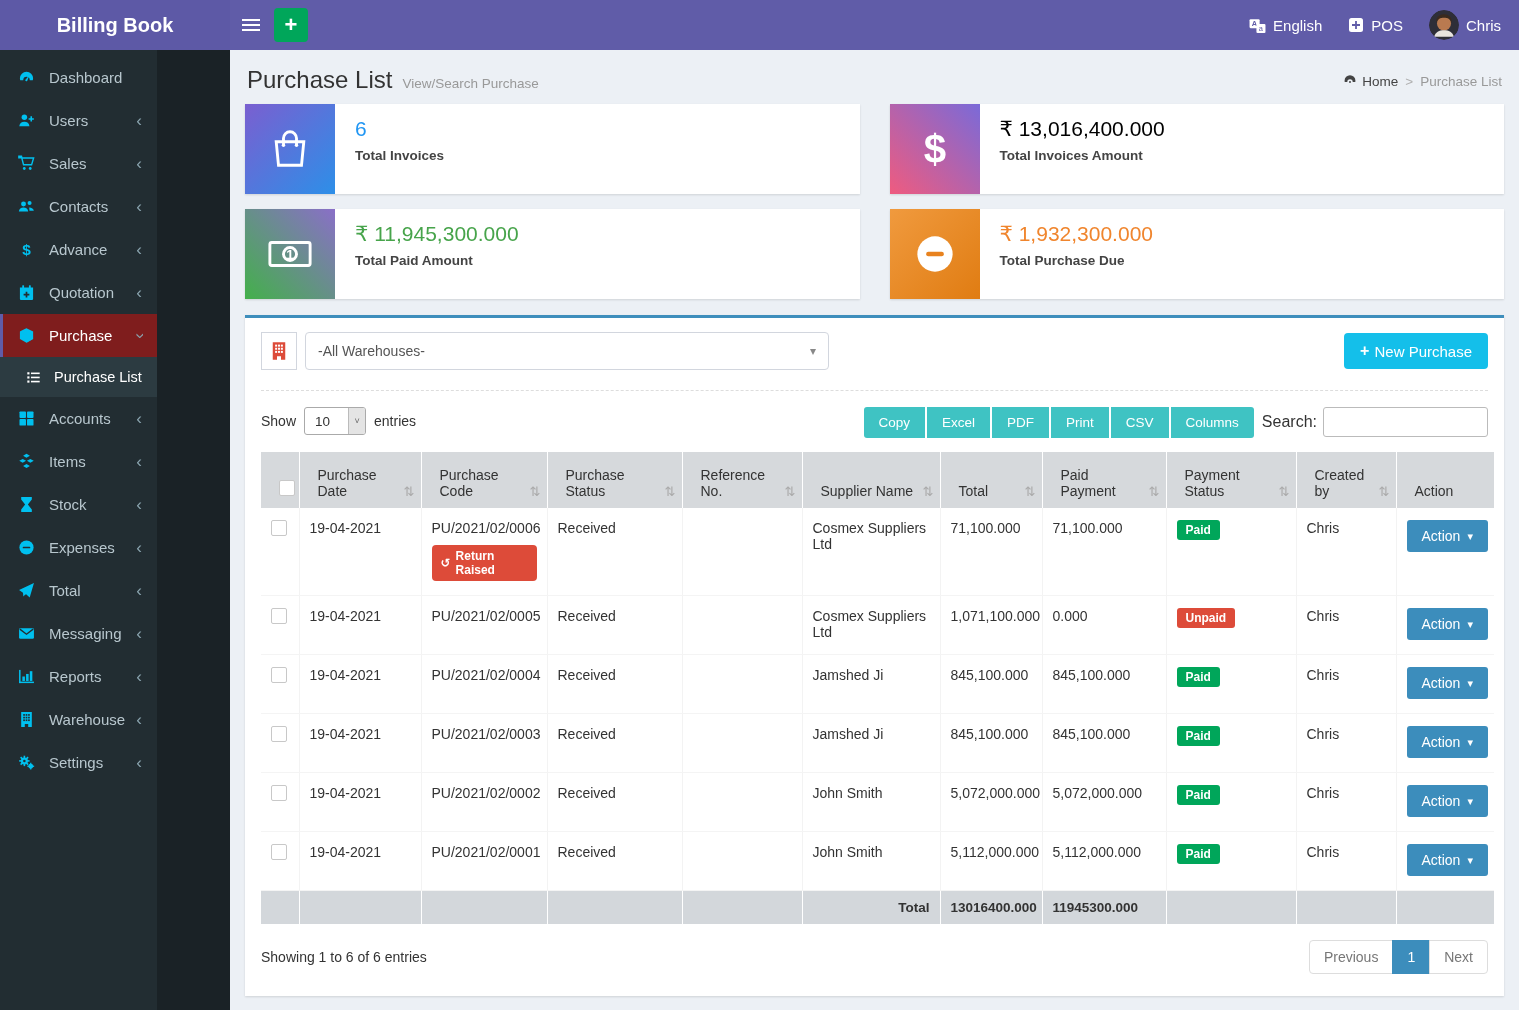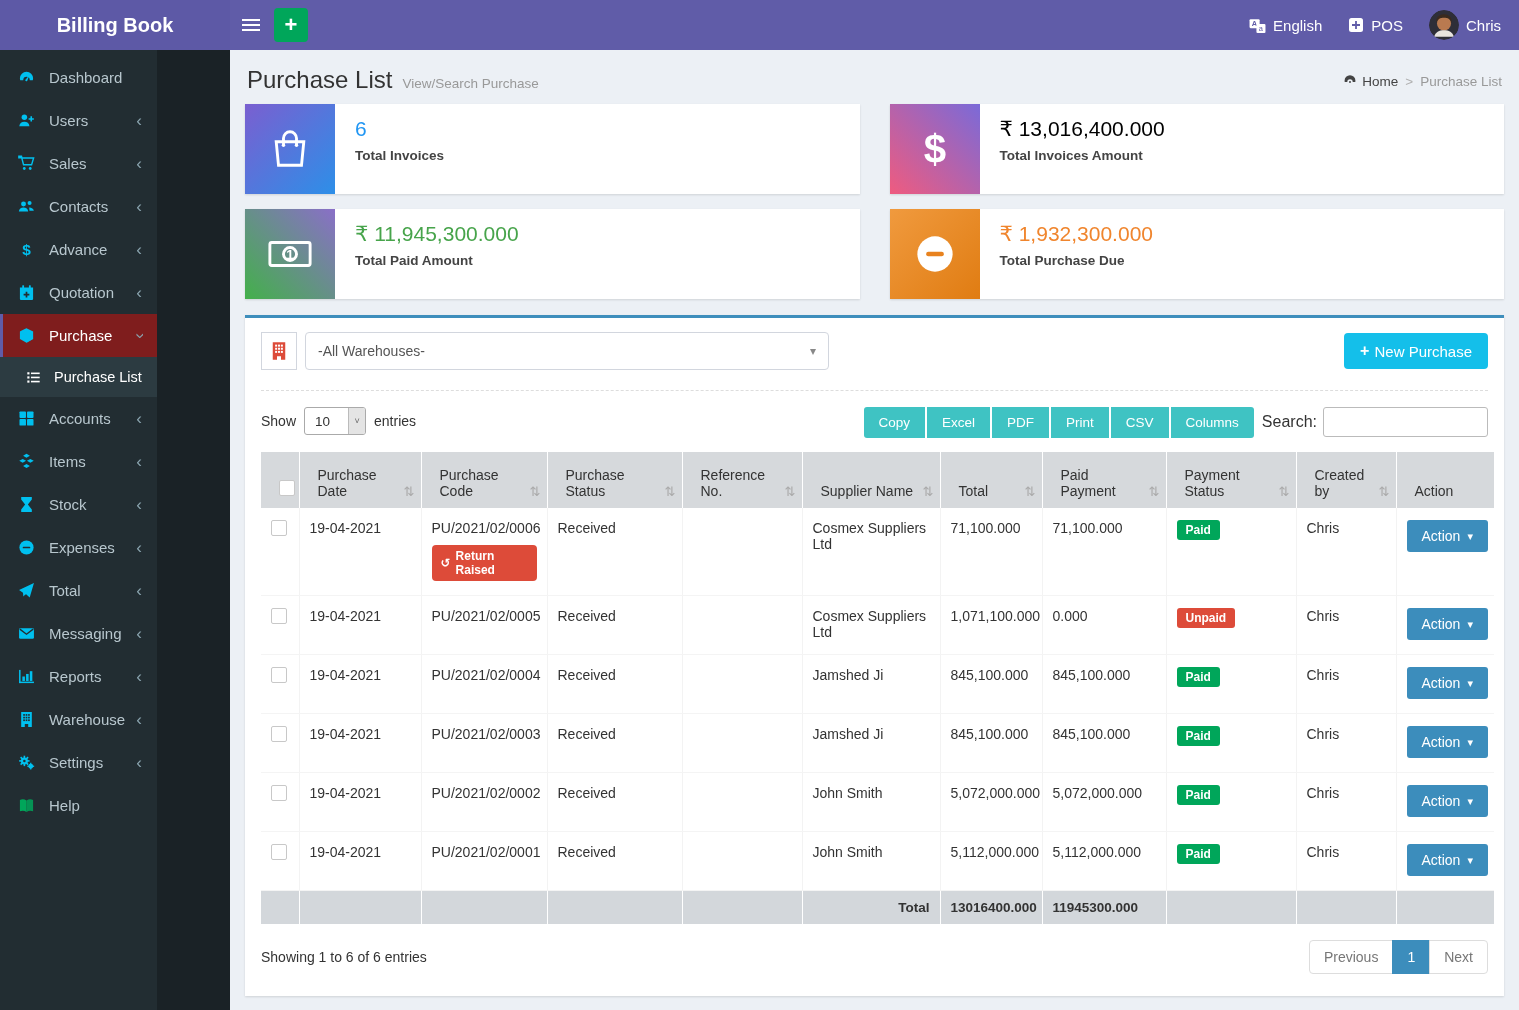--- a/index.html
+++ b/index.html
@@ -384,31 +384,20 @@
                 <line x1="12" y1="8.3" x2="12" y2="14.7"></line>
                 <line x1="8.8" y1="11.5" x2="15.2" y2="11.5"></line>
               </g>
               <circle cx="12" cy="11.5" r="2.3"></circle>
             </svg>
           </span>
           <span class="s-label">Settings</span>
           <span class="chev">‹</span>
         </div>
       </li>
-      <li>
-        <div class="side-item">
-          <span class="s-icon" style="color: rgb(0, 166, 90);">
-            <svg viewBox="0 0 16 16">
-              <path d="M1.8 2.8c1.9-.9 4.1-.9 6.2.5V14c-2.1-1.4-4.3-1.4-6.2-.5z"></path>
-              <path d="M14.2 2.8c-1.9-.9-4.1-.9-6.2.5V14c2.1-1.4 4.3-1.4 6.2-.5z" opacity=".85"></path>
-            </svg>
-          </span>
-          <span class="s-label">Help</span>
-        </div>
-      </li>
     </ul>
   <div class="sidebar-fill"></div>
 </aside>
 
 <div class="wrapper">
   <div class="content">
 
     <div class="page-head">
       <div class="ph-left">
         <span class="page-title">Purchase List</span>

